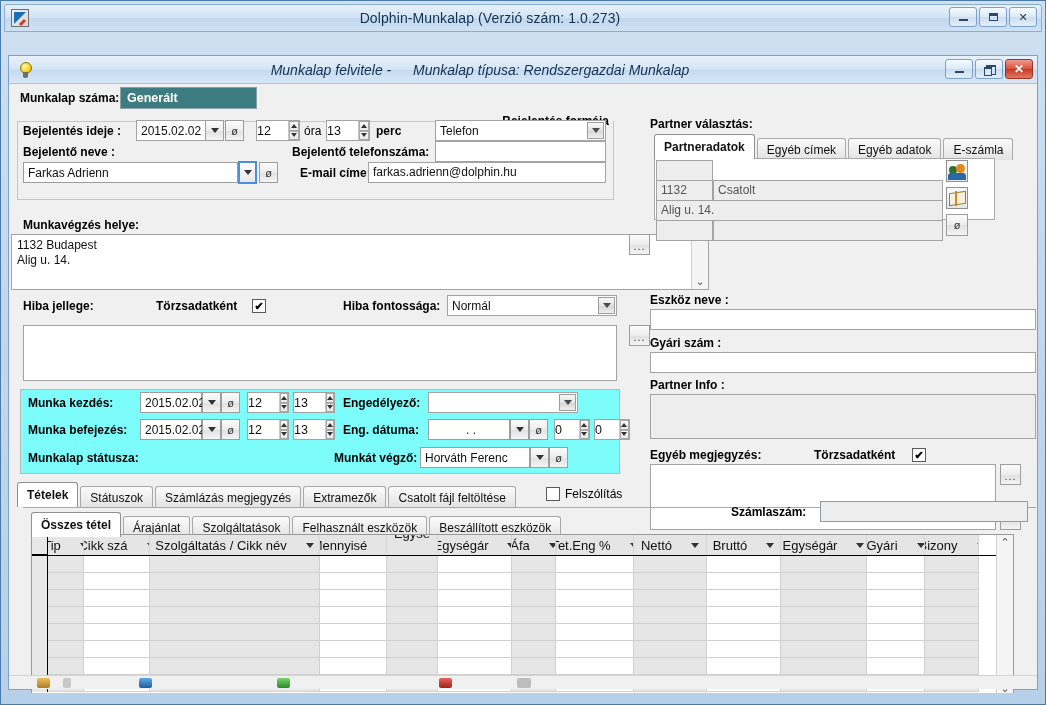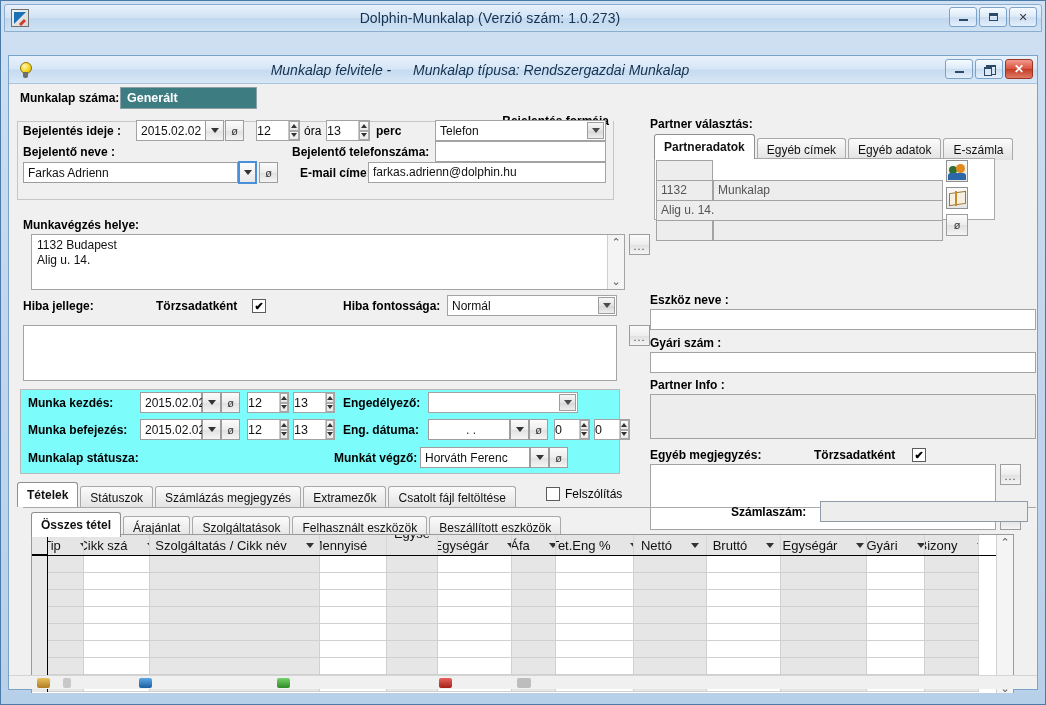--- a/index.html
+++ b/index.html
@@ -358,21 +358,21 @@
       </div>
       <div class="btn-sq" style="position:absolute;left:250px;top:78px;">ø</div>
 
       <div style="position:absolute;left:283px;top:61px;" class="lbl">Bejelentő telefonszáma:</div>
       <div class="inp" style="position:absolute;left:426px;top:57px;width:171px;"></div>
 
       <div style="position:absolute;left:291px;top:82px;" class="lbl">E-mail címe:</div>
       <div class="inp" style="position:absolute;left:359px;top:78px;width:238px;">farkas.adrienn@dolphin.hu</div>
 
       <div style="position:absolute;left:14px;top:134px;" class="lbl">Munkavégzés helye:</div>
-      <div class="ta" style="position:absolute;left:22px;top:150px;width:594px;height:56px;">
+      <div class="ta" style="position:absolute;left:2px;top:150px;width:698px;height:56px;">
         <div>1132 Budapest</div>
         <div>Alig u. 14.</div>
         <div class="vsb">
           <span class="ar">⌃</span>
           <span class="ar">⌄</span>
         </div>
       </div>
       <div class="btn-dots" style="position:absolute;left:620px;top:150px;">...</div>
 
       <div style="position:absolute;left:14px;top:215px;" class="lbl">Hiba jellege:</div>
@@ -477,21 +477,21 @@
       <div class="tabrow" style="left:645px;top:50px;">
         <div class="tab sel">Partneradatok</div>
         <div class="tab">Egyéb címek</div>
         <div class="tab">Egyéb adatok</div>
         <div class="tab">E-számla</div>
       </div>
       <div style="position:absolute;left:645px;top:74px;width:341px;height:62px;background:#fff;border:1px solid #a9a9a9;"></div>
 
       <div class="inp ro" style="position:absolute;left:647px;top:76px;width:57px;"></div>
       <div class="inp ro" style="position:absolute;left:647px;top:96px;width:57px;">1132</div>
-      <div class="inp ro" style="position:absolute;left:704px;top:96px;width:230px;">Munkalap</div>
+      <div class="inp ro" style="position:absolute;left:704px;top:96px;width:230px;">Csatolt</div>
       <div class="inp ro" style="position:absolute;left:647px;top:116px;width:287px;">Alig u. 14.</div>
       <div class="inp ro" style="position:absolute;left:647px;top:136px;width:57px;"></div>
       <div class="inp ro" style="position:absolute;left:704px;top:136px;width:230px;"></div>
 
       <div style="position:absolute;left:937px;top:76px;width:22px;height:22px;background:linear-gradient(to bottom,#fafafa,#e6e6e6);border:1px solid #8f8f8f;">
         <span style="position:absolute;left:2px;top:5px;width:8px;height:8px;border-radius:50%;background:#2f6f2f;"></span>
         <span style="position:absolute;left:9px;top:3px;width:9px;height:9px;border-radius:50%;background:#e08a1e;"></span>
         <span style="position:absolute;left:1px;top:12px;width:18px;height:7px;background:#2a66a8;border-radius:3px 3px 0 0;"></span>
       </div>
       <div style="position:absolute;left:937px;top:103px;width:22px;height:22px;background:linear-gradient(to bottom,#fafafa,#e6e6e6);border:1px solid #8f8f8f;overflow:hidden;">

